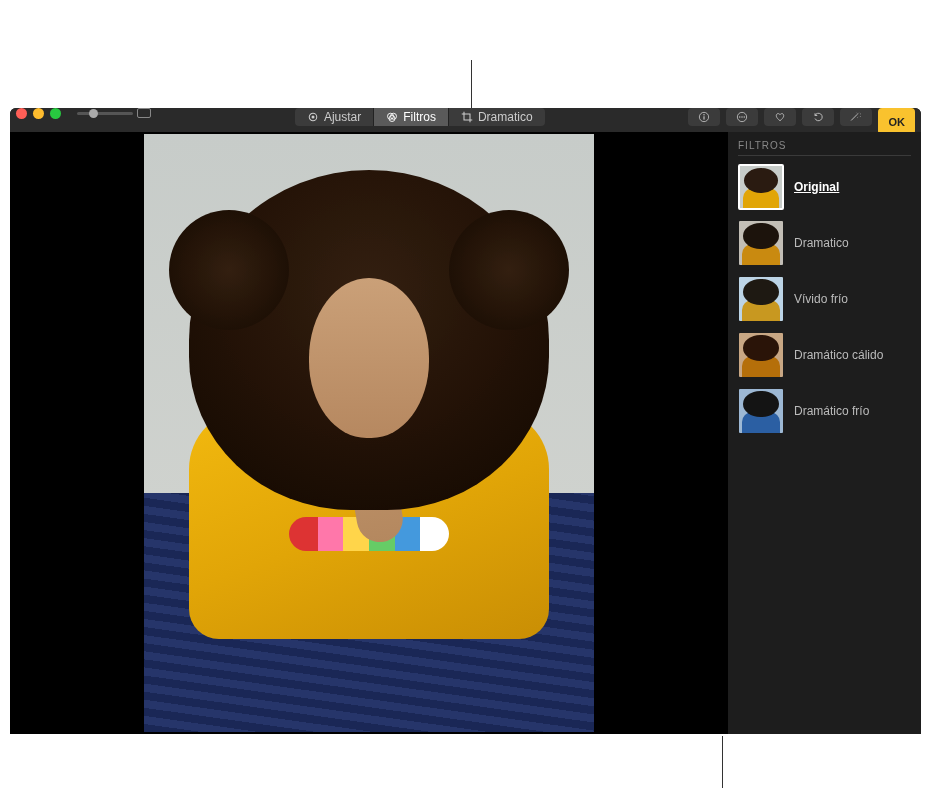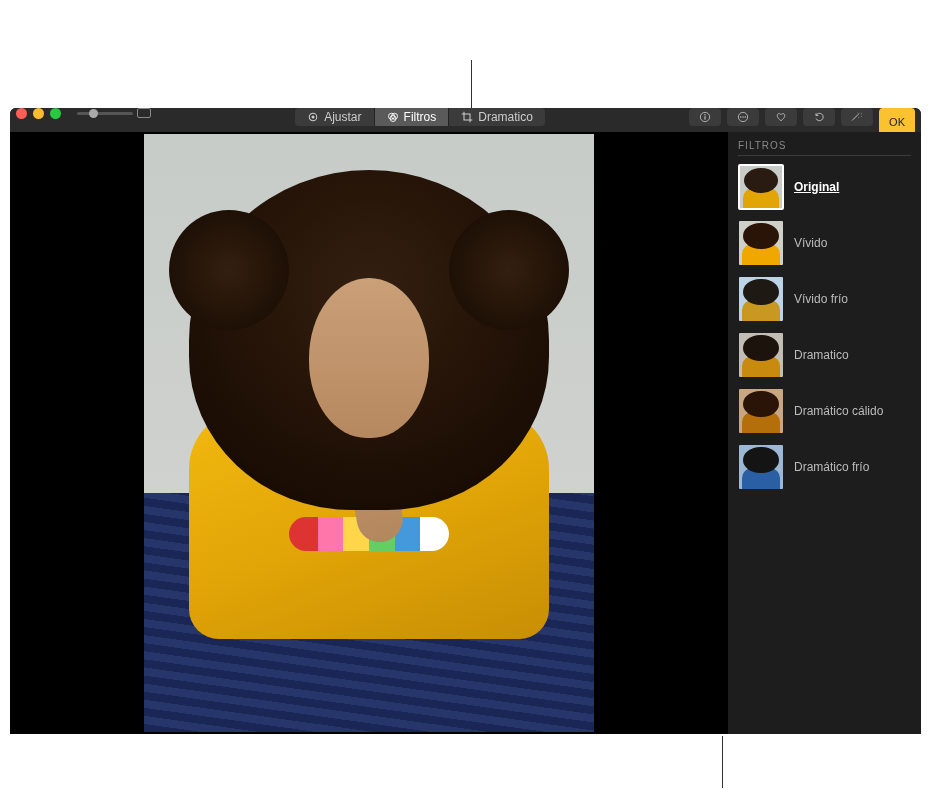--- a/index.html
+++ b/index.html
@@ -90,21 +90,21 @@
     background: #3b3b3b;
     border-radius: 4px;
     width: 32px; height: 18px;
     display: flex; align-items: center; justify-content: center;
     color: #ccc;
     cursor: pointer;
   }
   .ok-btn {
     background: #f9c22e;
     color: #222;
-    font-weight: 400;
+    font-weight: 700;
     border-radius: 4px;
     height: 27px;
     padding: 0 10px;
     display: flex; align-items: center;
     font-size: 11px;
     cursor: pointer;
   }
   .content {
     flex: 1;
     display: flex;
@@ -324,50 +324,40 @@
                 <div class="mini-sky" style="background:#c7ccc9"></div>
                 <div class="mini-body" style="background:#e1a507"></div>
                 <div class="mini-hair" style="background:#2a1b11"></div>
               </div>
             </div>
             <span class="flabel">Original</span>
           </div>
           <div class="filter-item">
             <div class="thumb">
               <div class="mini">
-                <div class="mini-sky" style="background:#cfd0c7"></div>
-                <div class="mini-body" style="background:#f0a800"></div>
-                <div class="mini-hair" style="background:#2a1408"></div>
-              </div>
-            </div>
-            <span class="flabel">Vívido</span>
+                <div class="mini-sky" style="background:#c2beb6"></div>
+                <div class="mini-body" style="background:#c98a10"></div>
+                <div class="mini-hair" style="background:#1c130c"></div>
+              </div>
+            </div>
+            <span class="flabel">Dramatico</span>
           </div>
           <div class="filter-item">
             <div class="thumb">
               <div class="mini">
                 <div class="mini-sky" style="background:#bcd4e6"></div>
                 <div class="mini-body" style="background:#c89820"></div>
                 <div class="mini-hair" style="background:#1e1912"></div>
               </div>
             </div>
             <span class="flabel">Vívido frío</span>
           </div>
           <div class="filter-item">
             <div class="thumb">
               <div class="mini">
-                <div class="mini-sky" style="background:#c2beb6"></div>
-                <div class="mini-body" style="background:#c98a10"></div>
-                <div class="mini-hair" style="background:#1c130c"></div>
-              </div>
-            </div>
-            <span class="flabel">Dramatico</span>
-          </div>
-          <div class="filter-item">
-            <div class="thumb">
-              <div class="mini">
                 <div class="mini-sky" style="background:#c8a784"></div>
                 <div class="mini-body" style="background:#b56f0a"></div>
                 <div class="mini-hair" style="background:#2a1408"></div>
               </div>
             </div>
             <span class="flabel">Dramático cálido</span>
           </div>
           <div class="filter-item">
             <div class="thumb">
               <div class="mini">

